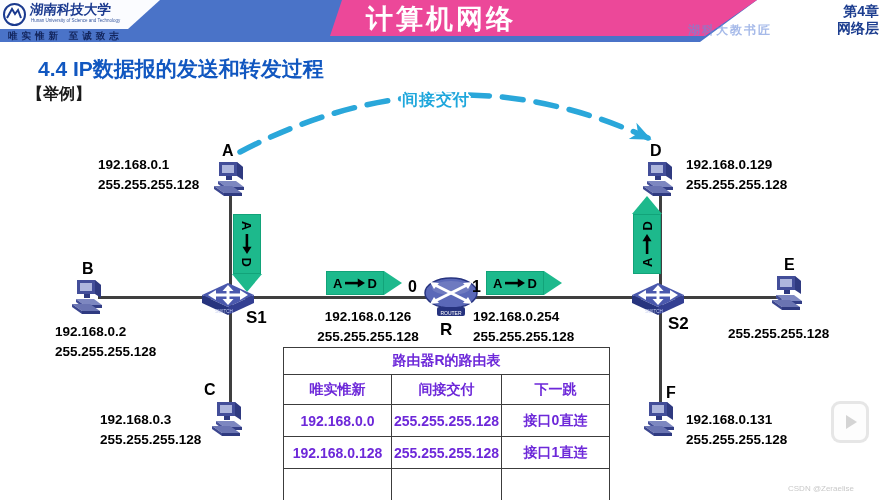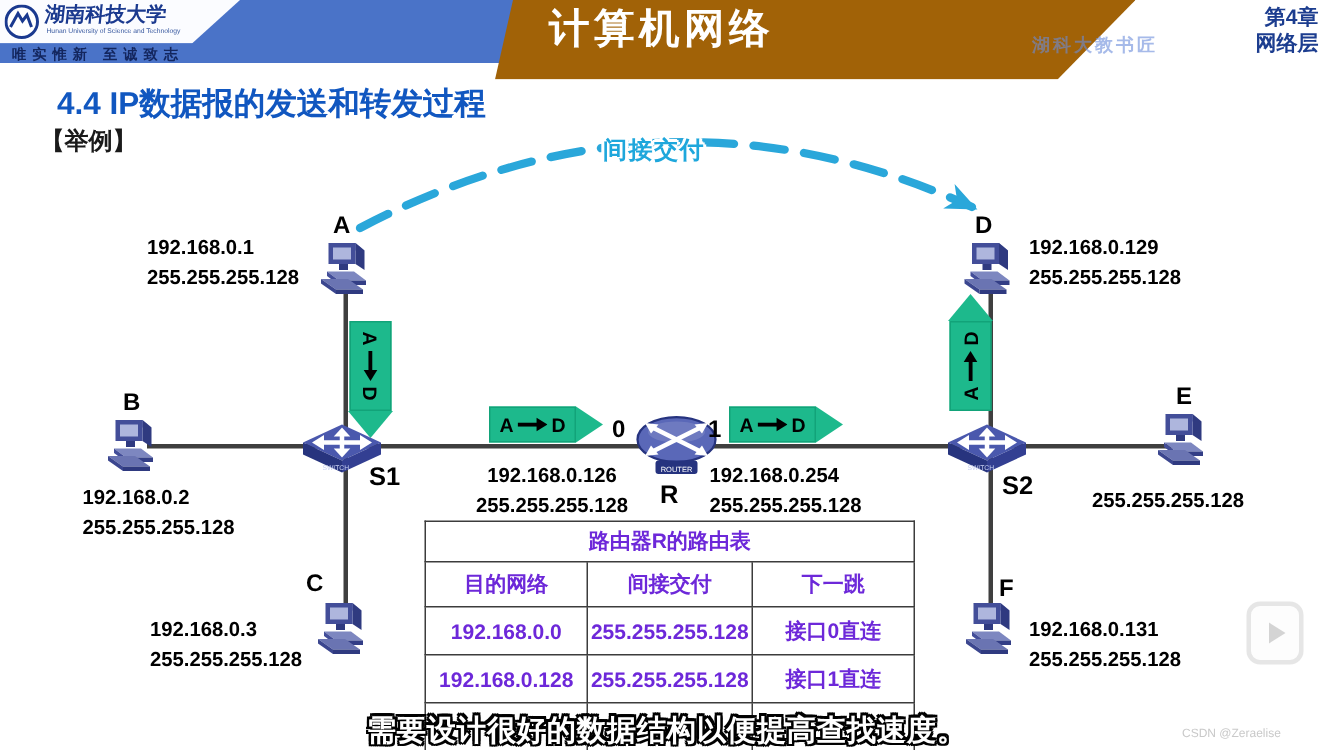--- a/index.html
+++ b/index.html
@@ -4,21 +4,21 @@
 <style>
   html,body{margin:0;padding:0;}
   .page{position:relative;width:889px;height:500px;background:#ffffff;overflow:hidden;
         font-family:"Liberation Sans",sans-serif;}
   .abs{position:absolute;}
 
   
   .header{left:0;top:0;width:889px;height:45px;background:#fff;z-index:6;}
   .band{left:0;top:0;width:757px;height:42px;background:#4a73c8;
         clip-path:polygon(0 0,100% 0,calc(100% - 57px) 100%,0 100%);}
-  .navy{left:330px;top:0;width:427px;height:53px;background:#a16207;
+  .navy{left:330px;top:0;width:427px;height:36px;background:#ec4899;
         clip-path:polygon(12px 0,100% 0,calc(100% - 52px) 100%,0 100%);}
   .course-title{position:absolute;left:36px;top:1px;color:#fff;font-size:27px;font-weight:bold;
         letter-spacing:3px;white-space:nowrap;}
   .logo-panel{left:0;top:0;width:160px;height:29px;background:#fbfcff;
         clip-path:polygon(0 0,100% 0,calc(100% - 32px) 100%,0 100%);}
   .univ-name{position:absolute;left:30px;top:1px;font-size:13.5px;font-weight:bold;color:#1b3a8f;
         font-family:"Liberation Serif",serif;transform:skewX(-6deg);white-space:nowrap;}
   .univ-en{position:absolute;left:31px;top:18px;font-size:4.5px;color:#3a5aa0;white-space:nowrap;}
   .motto{left:8px;top:30px;font-size:9.5px;font-weight:bold;color:#13265e;letter-spacing:4px;white-space:nowrap;}
   .chapter{right:10px;top:3px;text-align:right;font-size:14px;font-weight:bold;color:#1c3d8f;
@@ -298,21 +298,21 @@
     <colgroup>
         <col style="width:108px">
         <col style="width:110px">
         <col style="width:108px">
       </colgroup>
     <tbody>
       <tr class="row-title">
         <td colspan="3">路由器R的路由表</td>
       </tr>
       <tr class="row-head">
-        <td>目的网络</td>
+        <td>唯实惟新</td>
         <td>间接交付</td>
         <td>下一跳</td>
       </tr>
       <tr class="row-data">
         <td>192.168.0.0</td>
         <td>255.255.255.128</td>
         <td>接口0直连</td>
       </tr>
       <tr class="row-data">
         <td>192.168.0.128</td>
@@ -320,19 +320,18 @@
         <td>接口1直连</td>
       </tr>
       <tr class="row-empty">
         <td></td>
         <td></td>
         <td></td>
       </tr>
     </tbody>
   </table>
 
-  <div class="abs subtitle">需要设计很好的数据结构以便提高查找速度。</div>
   <div class="abs csdn">CSDN @Zeraelise</div>
   <div class="abs play-btn">
     <div class="play-tri"></div>
   </div>
 
 </div>
 
 </body></html>

